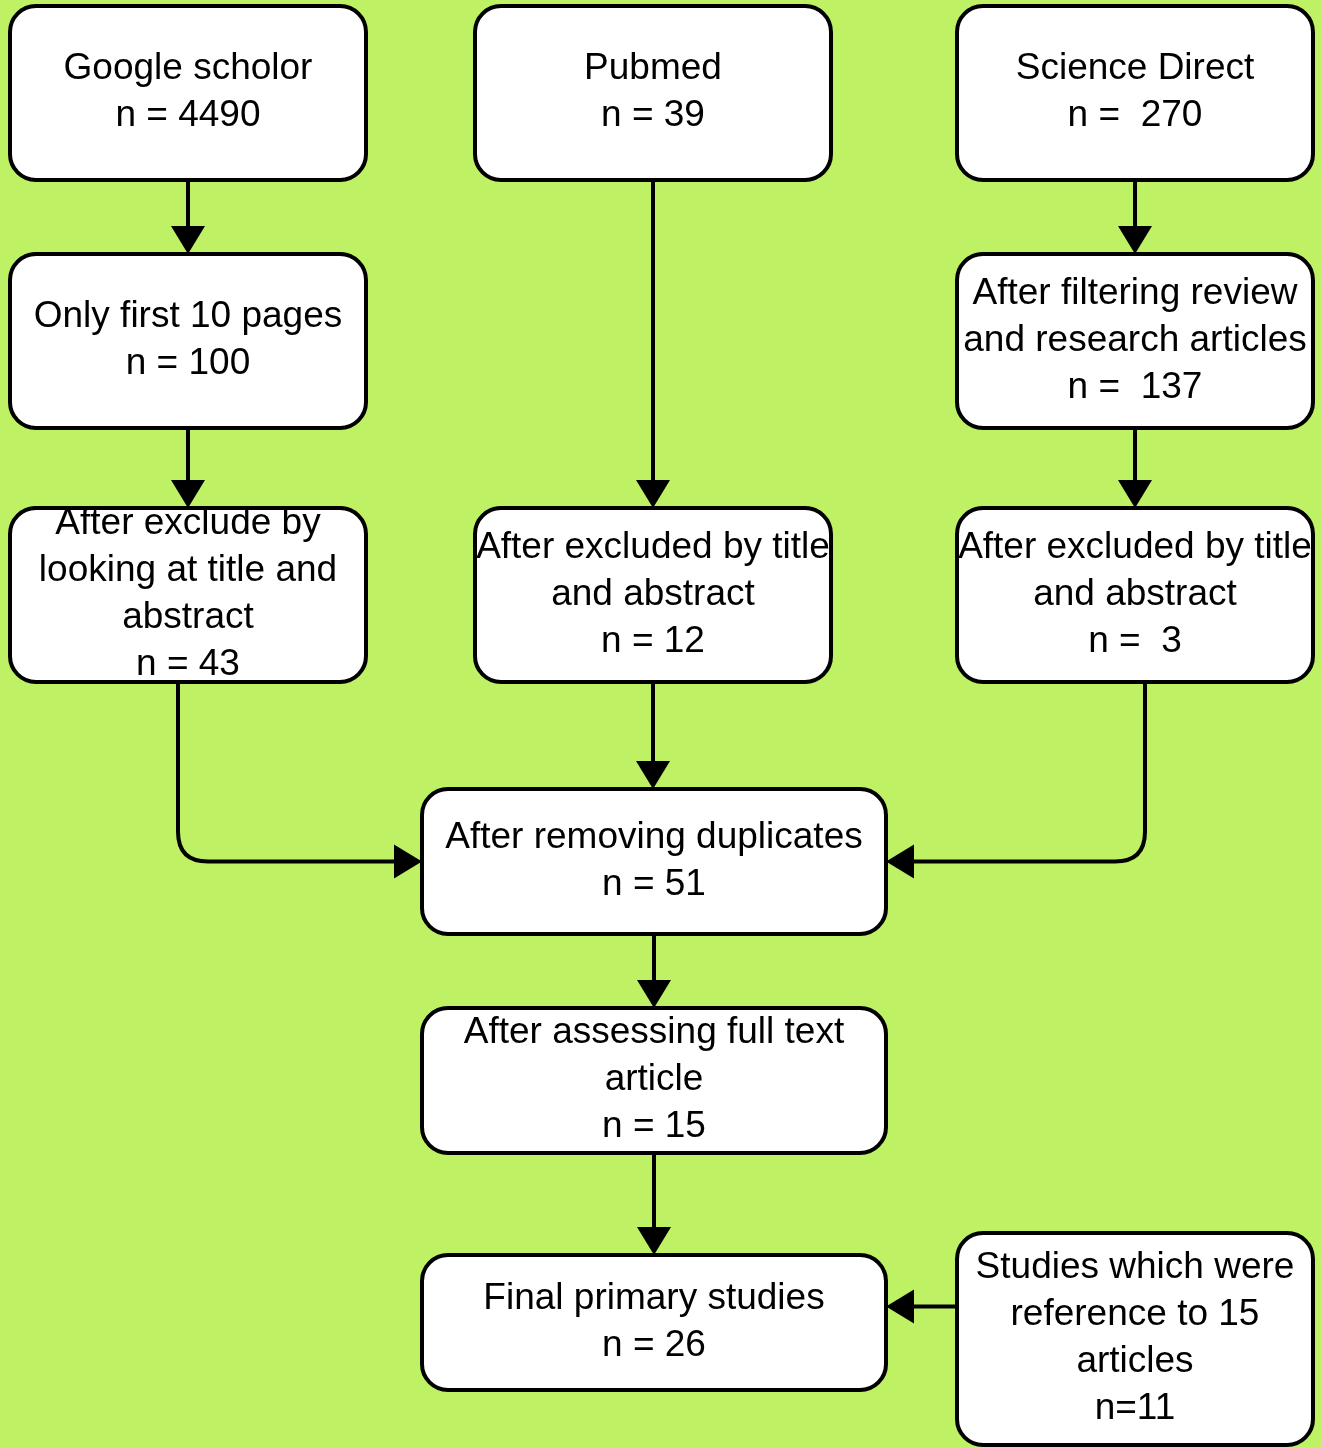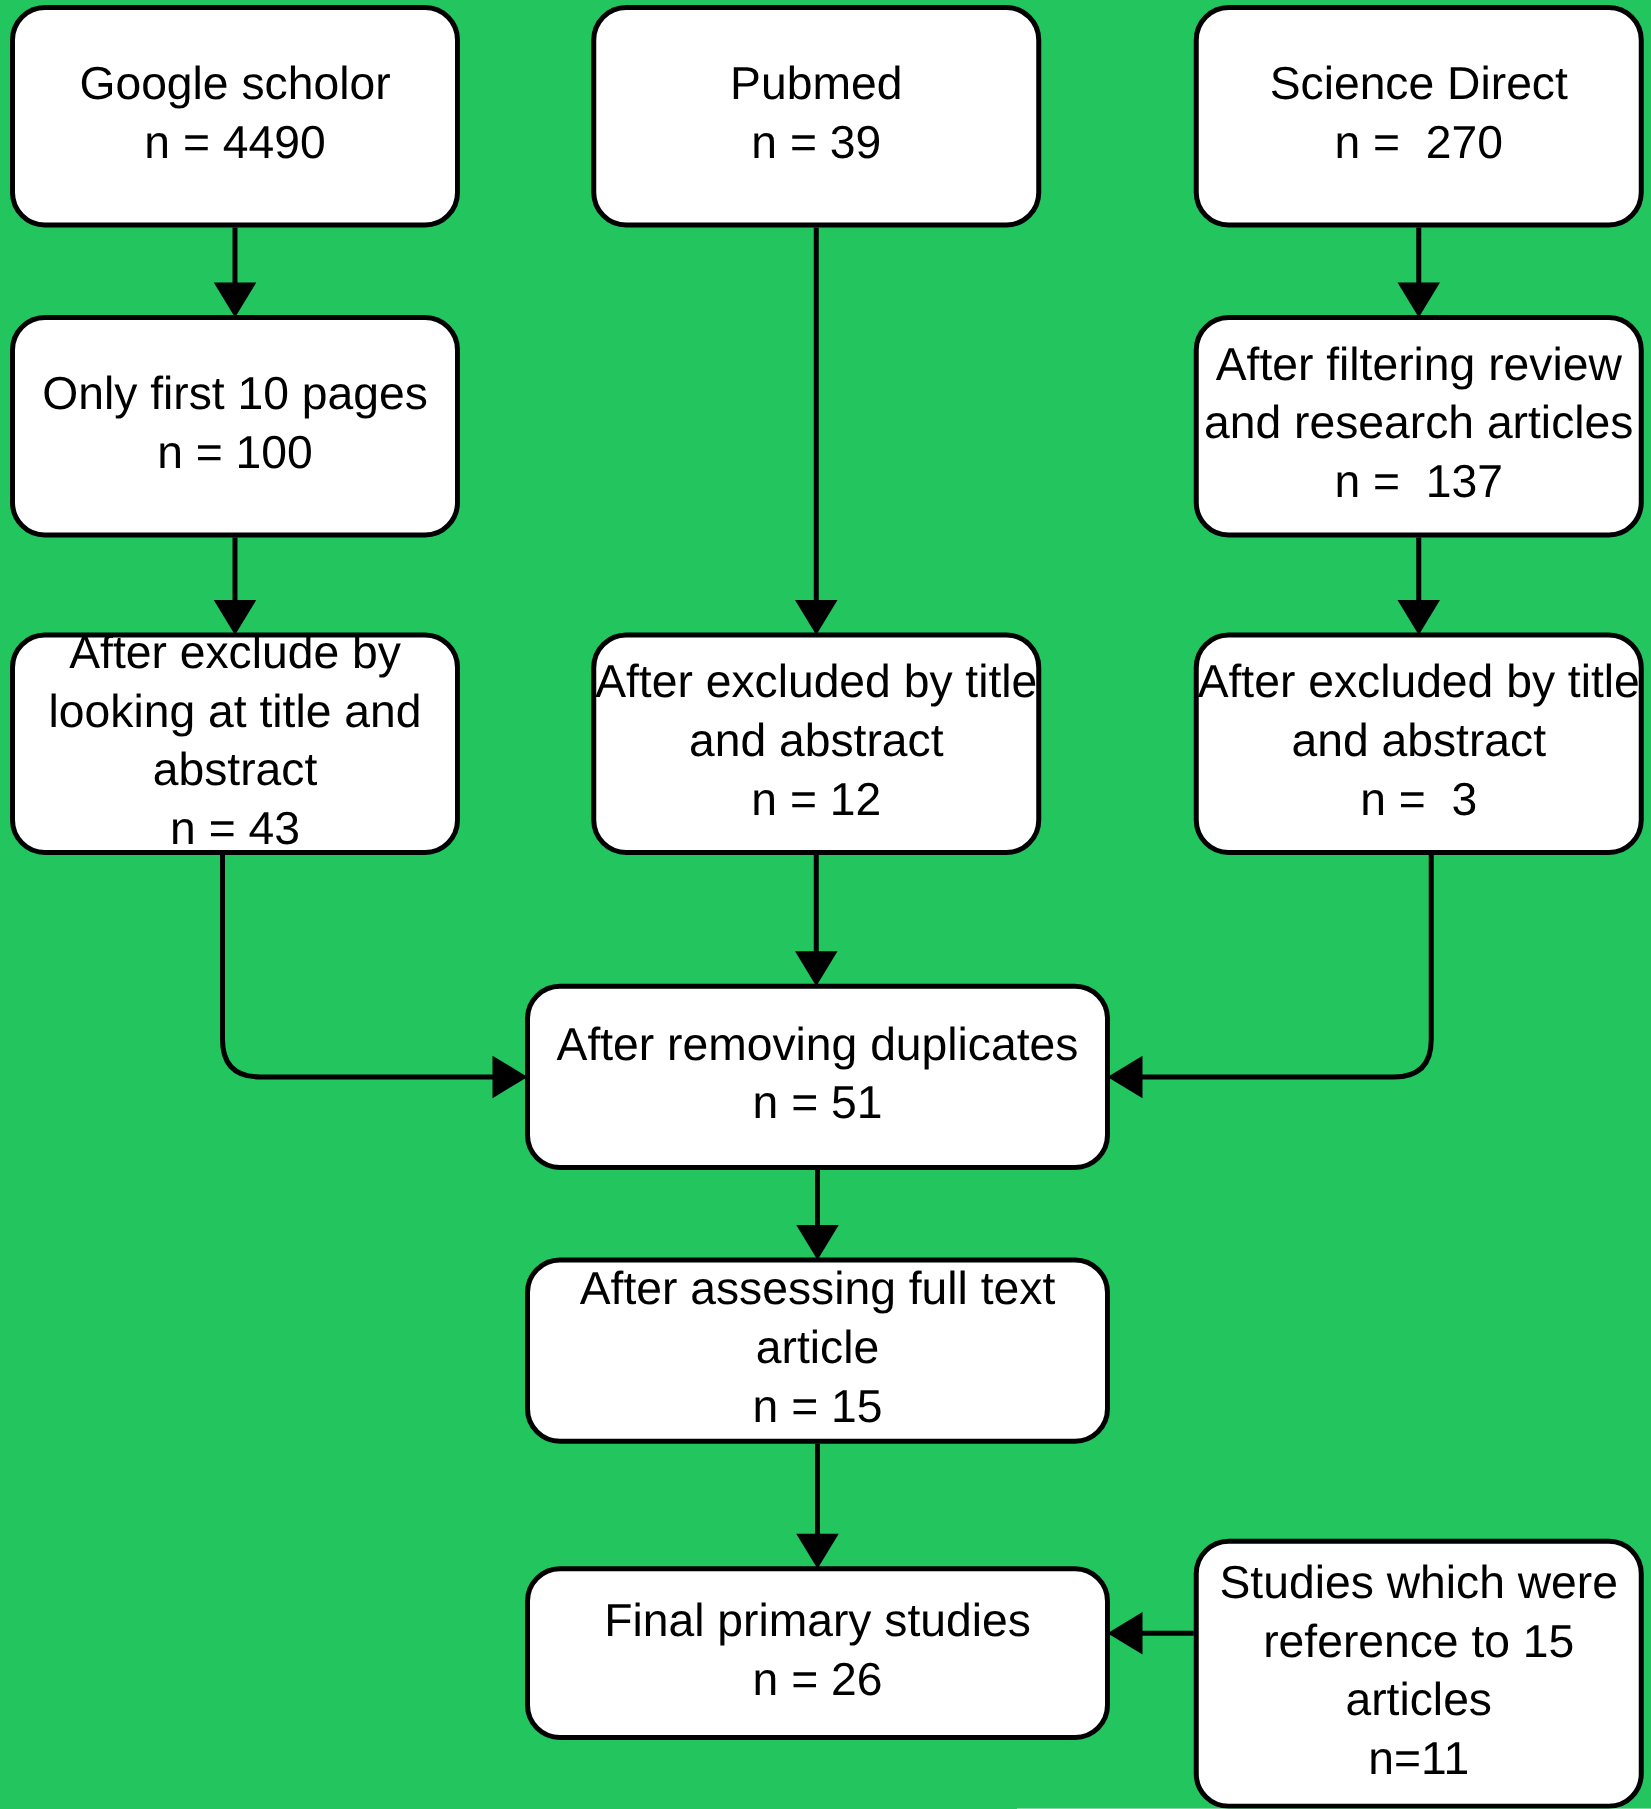--- a/index.html
+++ b/index.html
@@ -4,21 +4,21 @@
 <style>
   html, body {
     margin: 0;
     padding: 0;
     background: #ffffff;
   }
   #flow-root {
     position: relative;
     width: 1321px;
     height: 1447px;
-    background: #22c55e;
+    background: #bef264;
     font-family: "Liberation Sans", sans-serif;
   }
   svg#flow-svg {
     position: absolute;
     top: 0;
     left: 0;
     width: 1321px;
     height: 1447px;
     display: block;
   }

